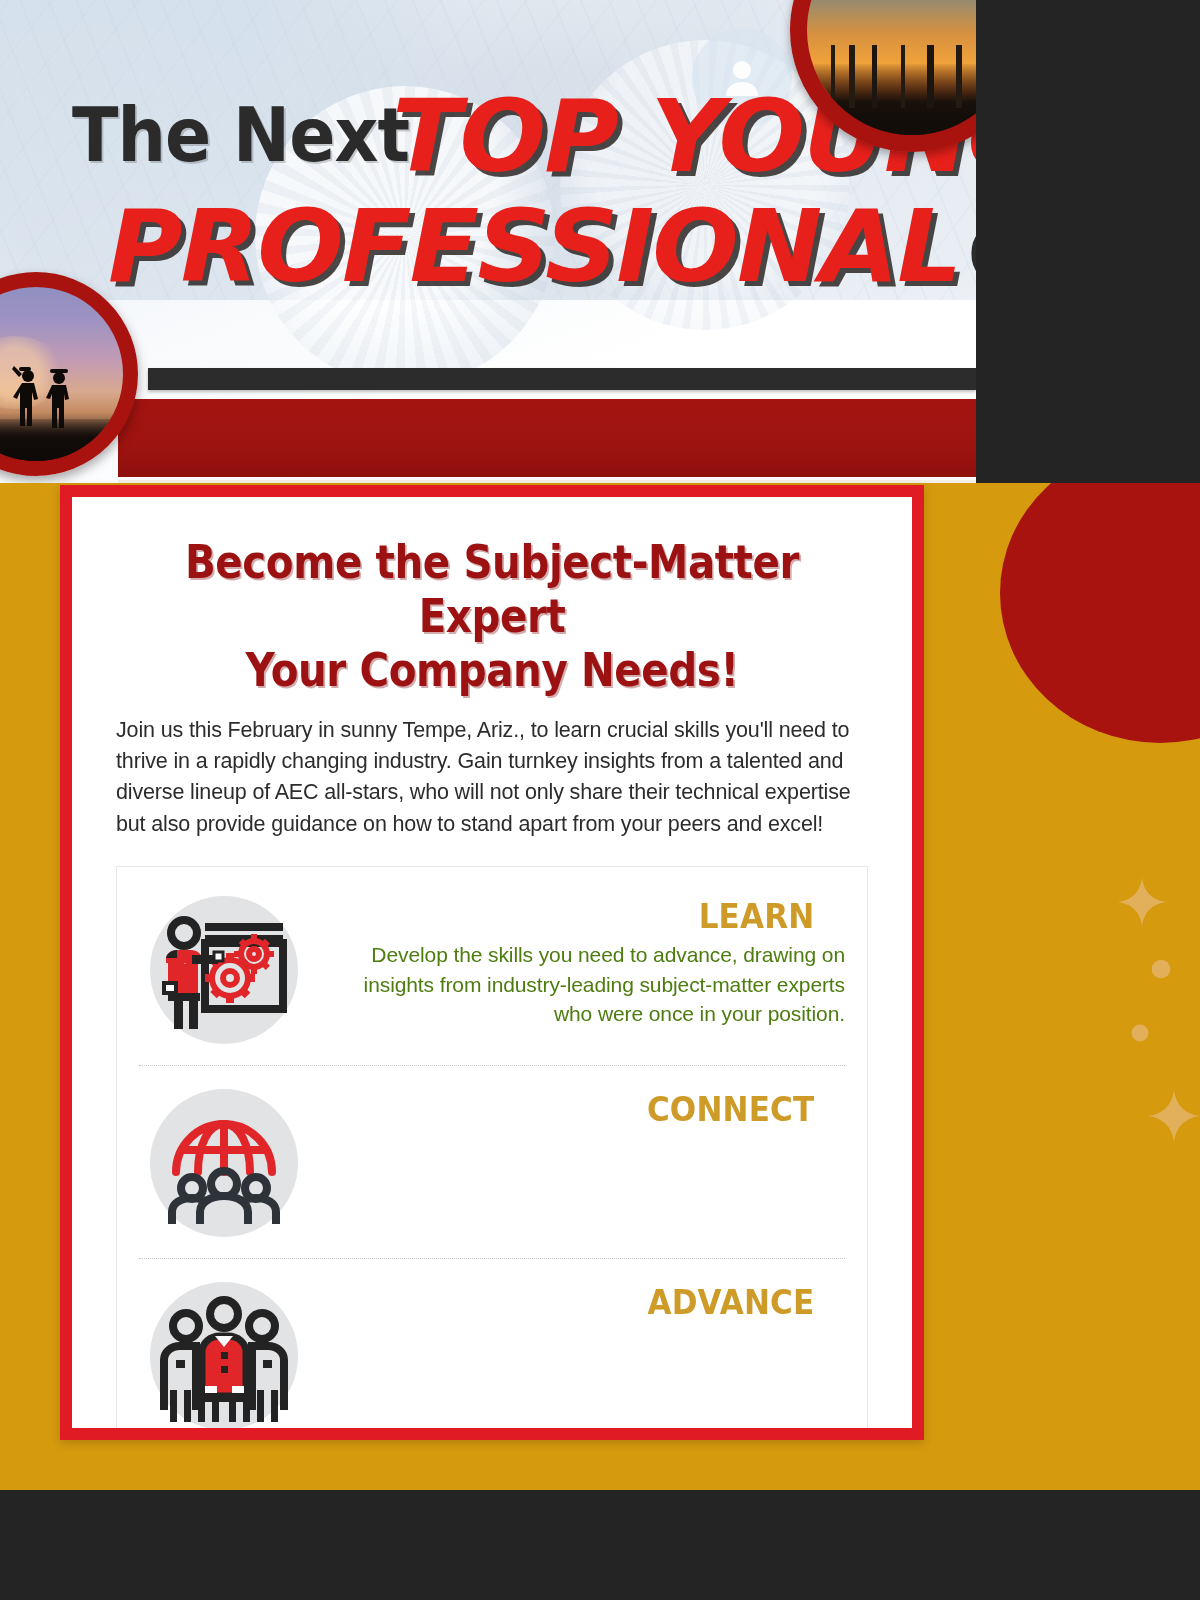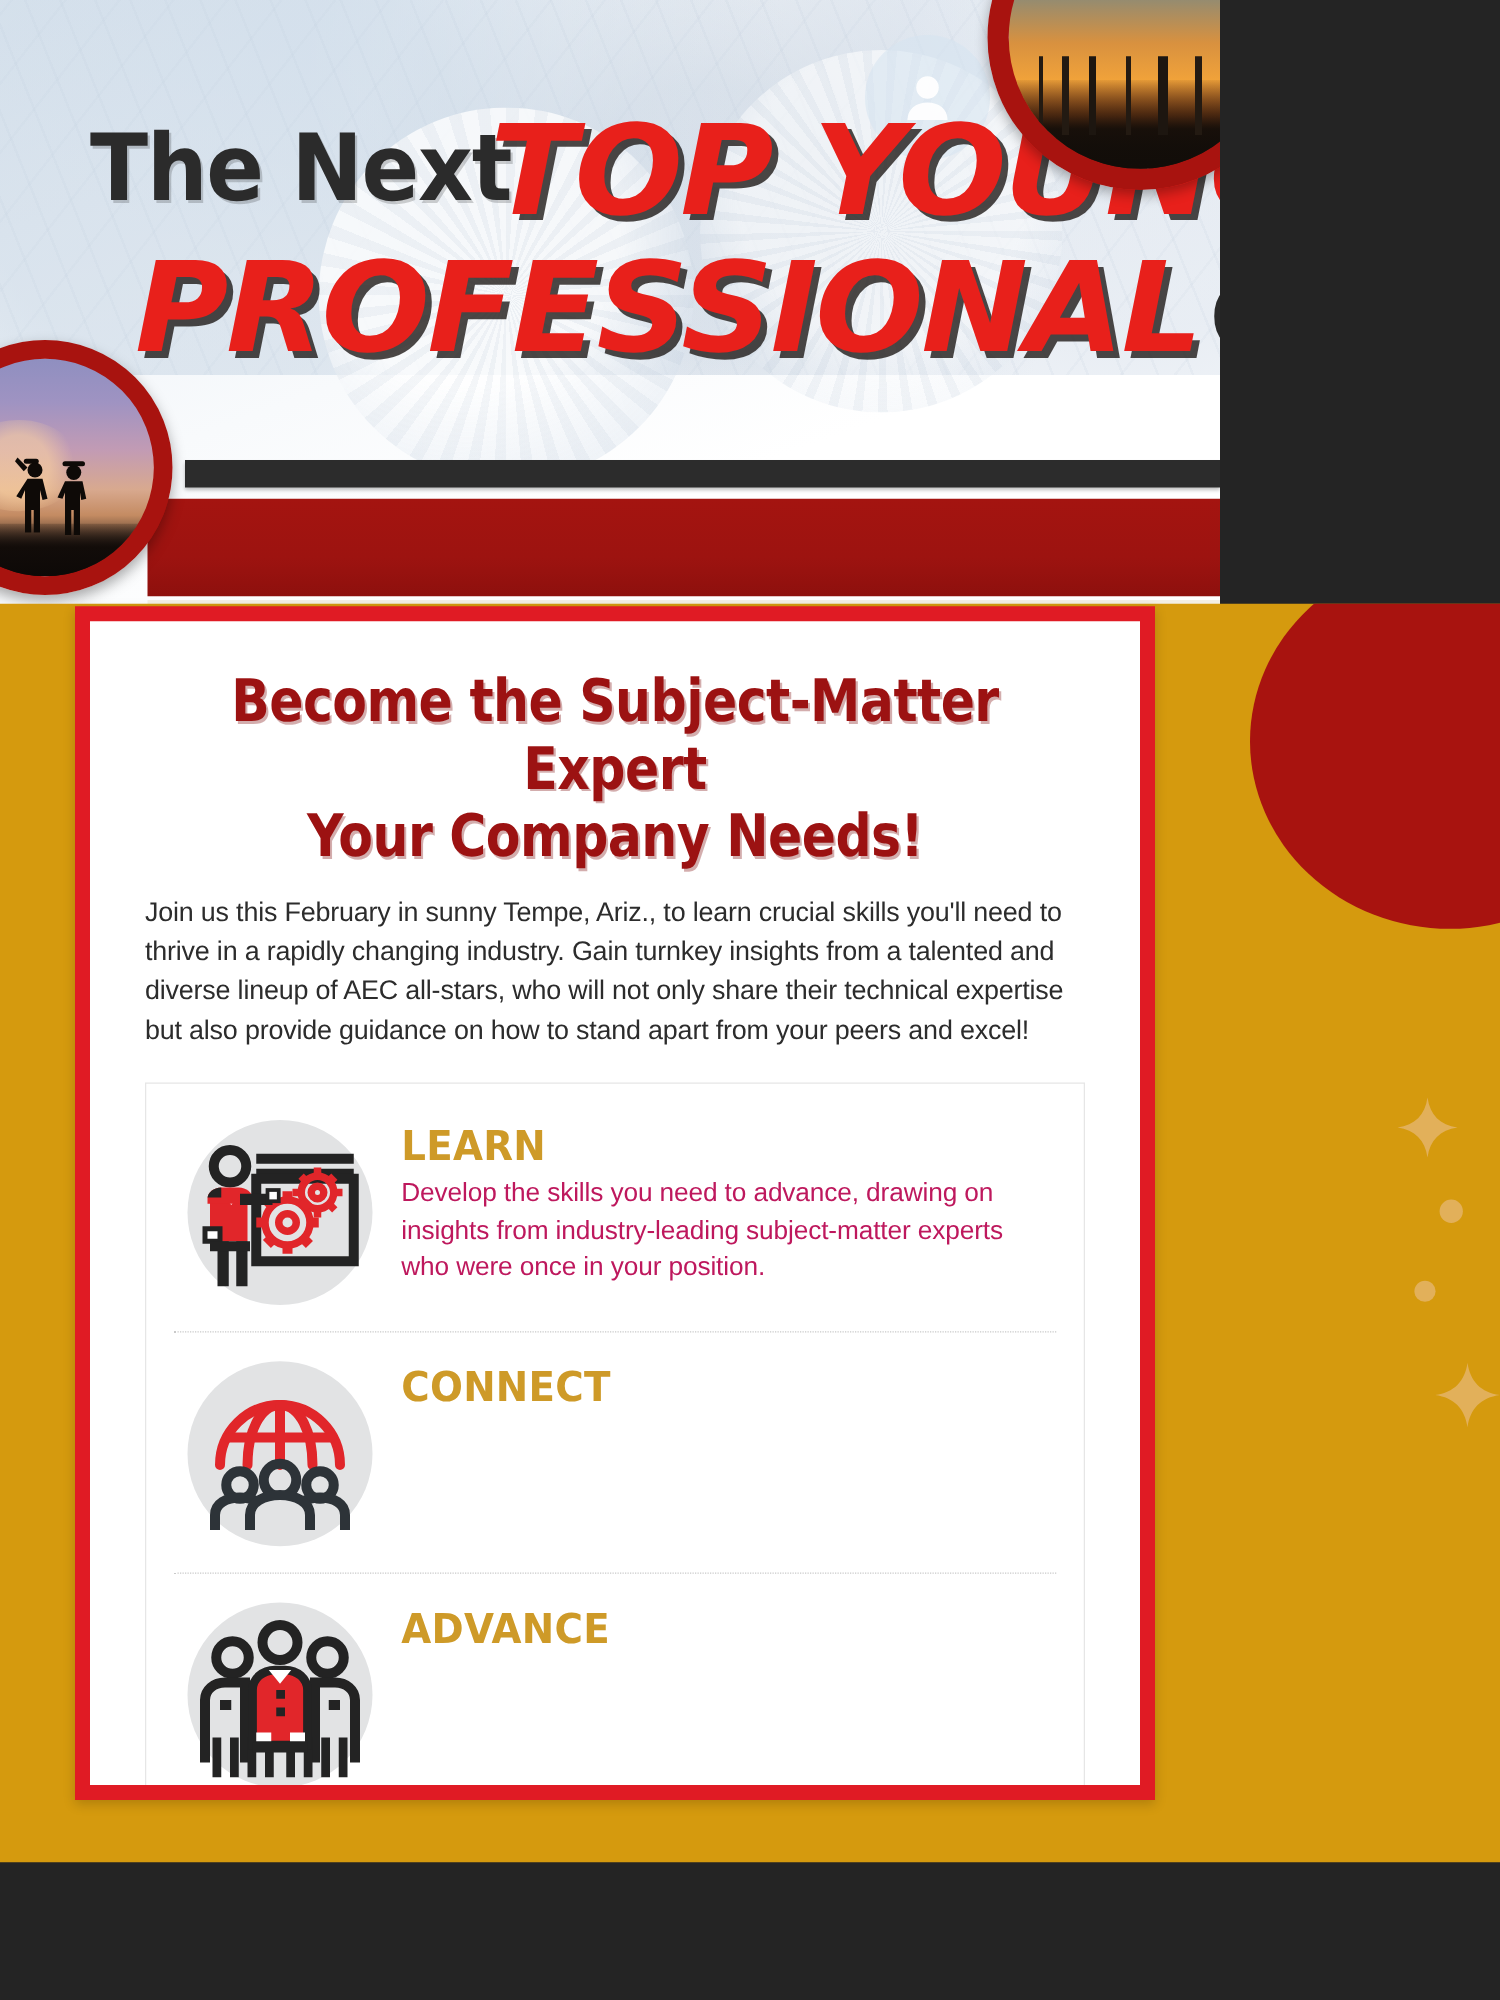--- a/index.html
+++ b/index.html
@@ -173,21 +173,22 @@
   .features {
     margin-top:26px;
     border:1px solid #e6e6e6;
     background:#fff;
     padding:6px 22px 14px 22px;
   }
   .feature {
     display:flex;
     align-items:flex-start;
     padding:22px 0 20px 0;
-    gap:12px;
+    gap:26px;
+    text-align:right;
   }
   .feature + .feature { border-top:1px dotted #c9c9c9; }
   .f-icon {
     flex:0 0 170px;
     height:150px;
     display:flex; align-items:center; justify-content:center;
     position:relative;
   }
   .f-icon .disc {
     position:absolute; left:50%; top:50%;
@@ -203,21 +204,21 @@
     font-size:33px;
     letter-spacing:.2px;
     color:#ce9a28;
     transform:scaleX(.94);
     transform-origin:left center;
     margin-bottom:4px;
   }
   .f-text {
     font-size:21px;
     line-height:1.42;
-    color:#be185d;
+    color:#4d7c0f;
     letter-spacing:-0.1px;
   }
 
   
   .footer-dark {
     position:absolute; left:0; top:1490px; width:1200px; height:110px;
     background:#242424;
   }
 </style>
 </head>

